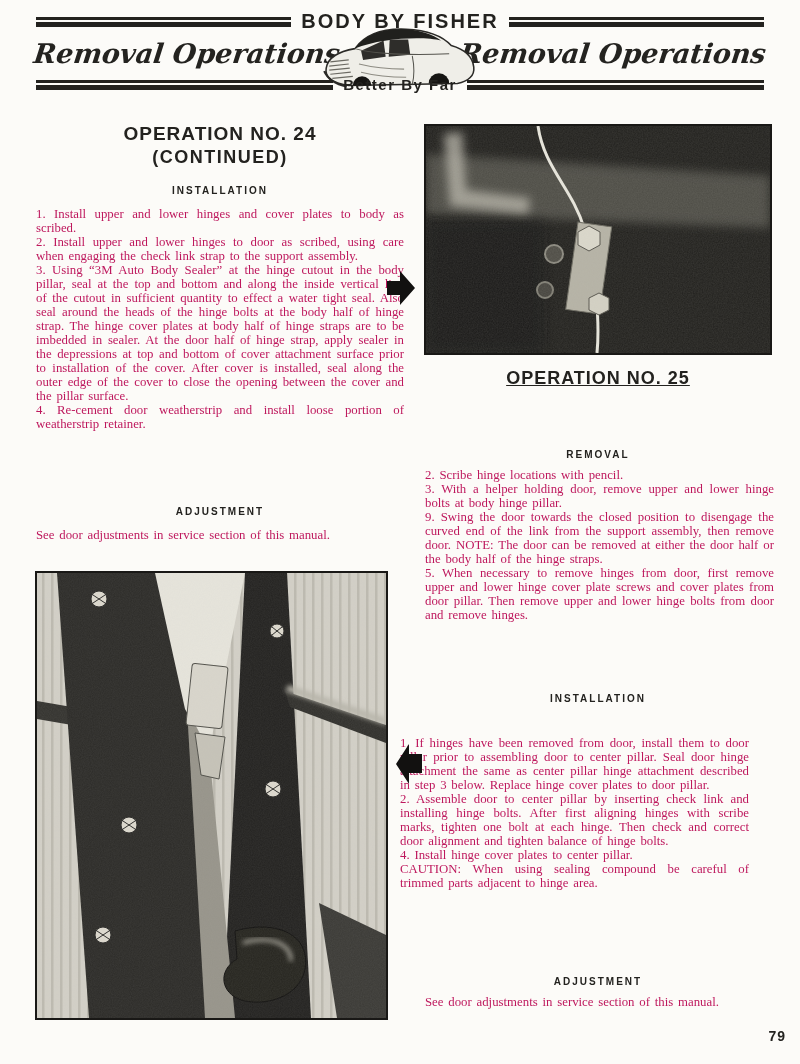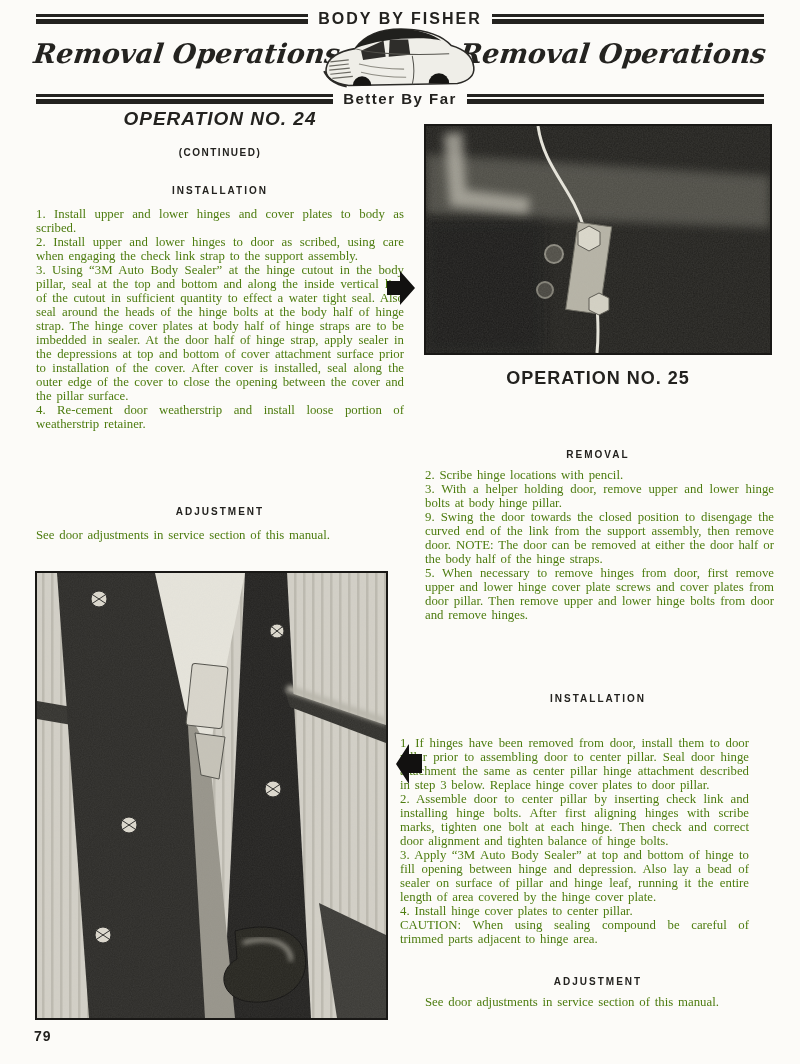--- a/index.html
+++ b/index.html
@@ -6,44 +6,44 @@
   body{
     width:800px;height:1064px;position:relative;overflow:hidden;
     background:#fcfbf8;color:#1d1c1a;
     font-family:"Liberation Serif", serif;
   }
   .abs{position:absolute;}
   
   .hdr-row{position:absolute;left:36px;right:36px;display:flex;align-items:center;gap:10px;}
   .dbl-rule{flex:1;height:10px;
     background:linear-gradient(to bottom,#23221f 0 3px,transparent 3px 5px,#23221f 5px 10px);}
-  .brand{font-family:"Liberation Sans",sans-serif;font-weight:bold;font-size:16px;
+  .brand{font-family:"Liberation Sans",sans-serif;font-weight:bold;font-size:20px;
     letter-spacing:2px;color:#23221f;white-space:nowrap;}
   .tagline{font-family:"Liberation Sans",sans-serif;font-weight:bold;font-size:15px;
     letter-spacing:1.5px;color:#23221f;white-space:nowrap;}
   .script{font-family:"DejaVu Serif",serif;font-style:italic;font-weight:bold;
     font-size:27px;color:#242320;transform:skewX(-7deg);white-space:nowrap;}
   .car-box{position:absolute;left:318px;top:23px;width:164px;height:66px;}
   
   .op-title{font-family:"Liberation Sans",sans-serif;font-weight:bold;text-align:center;
     color:#23221f;letter-spacing:1px;}
   .t19{font-size:19px;}
-  .t13{font-size:10px;letter-spacing:1.5px;}
+  .t13{font-size:18px;letter-spacing:1.5px;}
   .sec-head{font-family:"Liberation Sans",sans-serif;font-weight:bold;font-size:10px;
     letter-spacing:2px;text-align:center;color:#23221f;}
   
   .bodytext p{margin:0;text-align:justify;font-size:12.8px;line-height:14px;
-    word-spacing:1.6px;color:#4d7c0f;}
+    word-spacing:1.6px;color:#be185d;}
   
   .photo{border:2px solid #191816;box-sizing:border-box;background:#888;overflow:hidden;}
   .photo svg{display:block;width:100%;height:100%;}
   
   .ptr{position:absolute;}
   
-  .pageno{position:absolute;left:0;right:14px;top:1028px;text-align:left;
+  .pageno{position:absolute;left:0;right:14px;top:1028px;text-align:right;
     font-family:"Liberation Sans",sans-serif;font-weight:bold;font-size:14px;
     letter-spacing:1px;color:#23221f;margin-left:34px;}
 </style>
 </head>
 <body>
 
 <div>
   <div class="hdr-row" style="top:10px;">
     <div class="dbl-rule"></div>
     <div class="brand">BODY BY FISHER</div>
@@ -71,28 +71,28 @@
       <g stroke="#8d8b82" stroke-width="1" fill="none">
         <path d="M40,40 C56,44 70,45 84,45"></path>
           <path d="M42,48 C58,52 72,53 86,53"></path>
       </g>
       <path d="M34,61 a9,9 0 0 1 18,0 Z" fill="#161513"></path>
       <path d="M108,59 a10,10 0 0 1 20,0 Z" fill="#161513"></path>
       <path d="M6,47 C10,56 18,60 28,62" fill="none" stroke="#2b2a27" stroke-width="2"></path>
     </svg>
   </div>
 
-  <div class="hdr-row" style="top:90px;">
+  <div class="hdr-row" style="top:76px;">
     <div class="dbl-rule"></div>
     <div class="tagline">Better By Far</div>
     <div class="dbl-rule"></div>
   </div>
 </div>
 
-<div class="abs op-title t19" style="left:35px;top:108px;width:370px;font-style:italic;">OPERATION NO. 24</div>
+<div class="abs op-title t19" style="left:35px;top:123px;width:370px;">OPERATION NO. 24</div>
 <div class="abs op-title t13" style="left:35px;top:147px;width:370px;">(CONTINUED)</div>
 
 <div class="abs sec-head" style="left:35px;top:185px;width:370px;">INSTALLATION</div>
 
 <div class="abs bodytext" style="left:36px;top:207px;width:368px;">
   <p>1.  Install upper and lower hinges and cover plates to body as scribed.</p>
   <p>2.  Install upper and lower hinges to door as scribed, using care when engaging the check link strap to the support assembly.</p>
   <p>3.  Using “3M Auto Body Sealer” at the hinge cutout in the body pillar, seal at the top and bottom and along the inside vertical line of the cutout in sufficient quantity to effect a water tight seal.  Also seal around the heads of the hinge bolts at the body half of hinge strap.  The hinge cover plates at body half of hinge straps are to be imbedded in sealer.  At the door half of hinge strap, apply sealer in the depressions at top and bottom of cover attachment surface prior to installation of the cover.  After cover is installed, seal along the outer edge of the cover to close the opening between the cover and the pillar surface.</p>
   <p>4.  Re-cement door weatherstrip and install loose portion of weatherstrip retainer.</p>
 </div>
@@ -182,39 +182,38 @@
       <rect x="146" y="98" width="34" height="88" fill="#b5b2a5" stroke="#6e6c62"></rect>
     </g>
     <polygon points="163,100 174,106 174,119 163,125 152,119 152,106" fill="#dbd8cb" stroke="#55534b"></polygon>
     <polygon points="173,167 183,172 183,184 173,189 163,184 163,172" fill="#d4d1c4" stroke="#55534b"></polygon>
     <circle cx="128" cy="128" r="9" fill="#4e4c45" stroke="#8a887e" stroke-width="2"></circle>
     <circle cx="119" cy="164" r="8" fill="#46443e" stroke="#807e74" stroke-width="2"></circle>
     <rect width="344" height="227" filter="url(#grainB)" opacity="0.55"></rect>
   </svg>
 </div>
 
-<div class="abs op-title" style="left:424px;top:368px;width:348px;font-size:18px;line-height:20.5px;">
+<div class="abs op-title" style="left:424px;top:368px;width:348px;font-size:18px;line-height:20.5px;text-decoration:underline;">
   <span style="display:block;">OPERATION NO. 25</span>
 </div>
 
 <div class="abs sec-head" style="left:424px;top:449px;width:348px;">REMOVAL</div>
 
 <div class="abs bodytext" style="left:425px;top:468px;width:349px;">
   <p>2.  Scribe hinge locations with pencil.</p>
   <p>3.  With a helper holding door, remove upper and lower hinge bolts at body hinge pillar.</p>
   <p>9.  Swing the door towards the closed position to disengage the curved end of the link from the support assembly, then remove door.  NOTE:  The door can be removed at either the door half or the body half of the hinge straps.</p>
   <p>5.  When necessary to remove hinges from door, first remove upper and lower hinge cover plate screws and cover plates from door pillar.  Then remove upper and lower hinge bolts from door and remove hinges.</p>
 </div>
 
 <div class="abs sec-head" style="left:424px;top:693px;width:348px;">INSTALLATION</div>
 
 <div class="abs bodytext" style="left:400px;top:712px;width:349px;margin-top:24px;">
   <p>1.  If hinges have been removed from door, install them to door pillar prior to assembling door to center pillar.  Seal door hinge attachment the same as center pillar hinge attachment described in step 3 below.  Replace hinge cover plates to door pillar.</p>
   <p>2.  Assemble door to center pillar by inserting check link and installing hinge bolts.  After first aligning hinges with scribe marks, tighten one bolt at each hinge.  Then check and correct door alignment and tighten balance of hinge bolts.</p>
-  <p>3.  Apply “3M Auto Body Sealer” at top and bottom of hinge to fill opening between hinge and depression. Also lay a bead of sealer on surface of pillar and hinge leaf, running it the entire length of area covered by the hinge cover plate.</p>
   <p>4.  Install hinge cover plates to center pillar.</p>
   <p>CAUTION:  When using sealing compound be careful of trimmed parts adjacent to hinge area.</p>
 </div>
 
 <div class="abs sec-head" style="left:424px;top:976px;width:348px;">ADJUSTMENT</div>
 <div class="abs bodytext" style="left:425px;top:995px;width:349px;">
   <p>See door adjustments in service section of this manual.</p>
 </div>
 
 <div class="ptr" style="left:396px;top:742px;">

